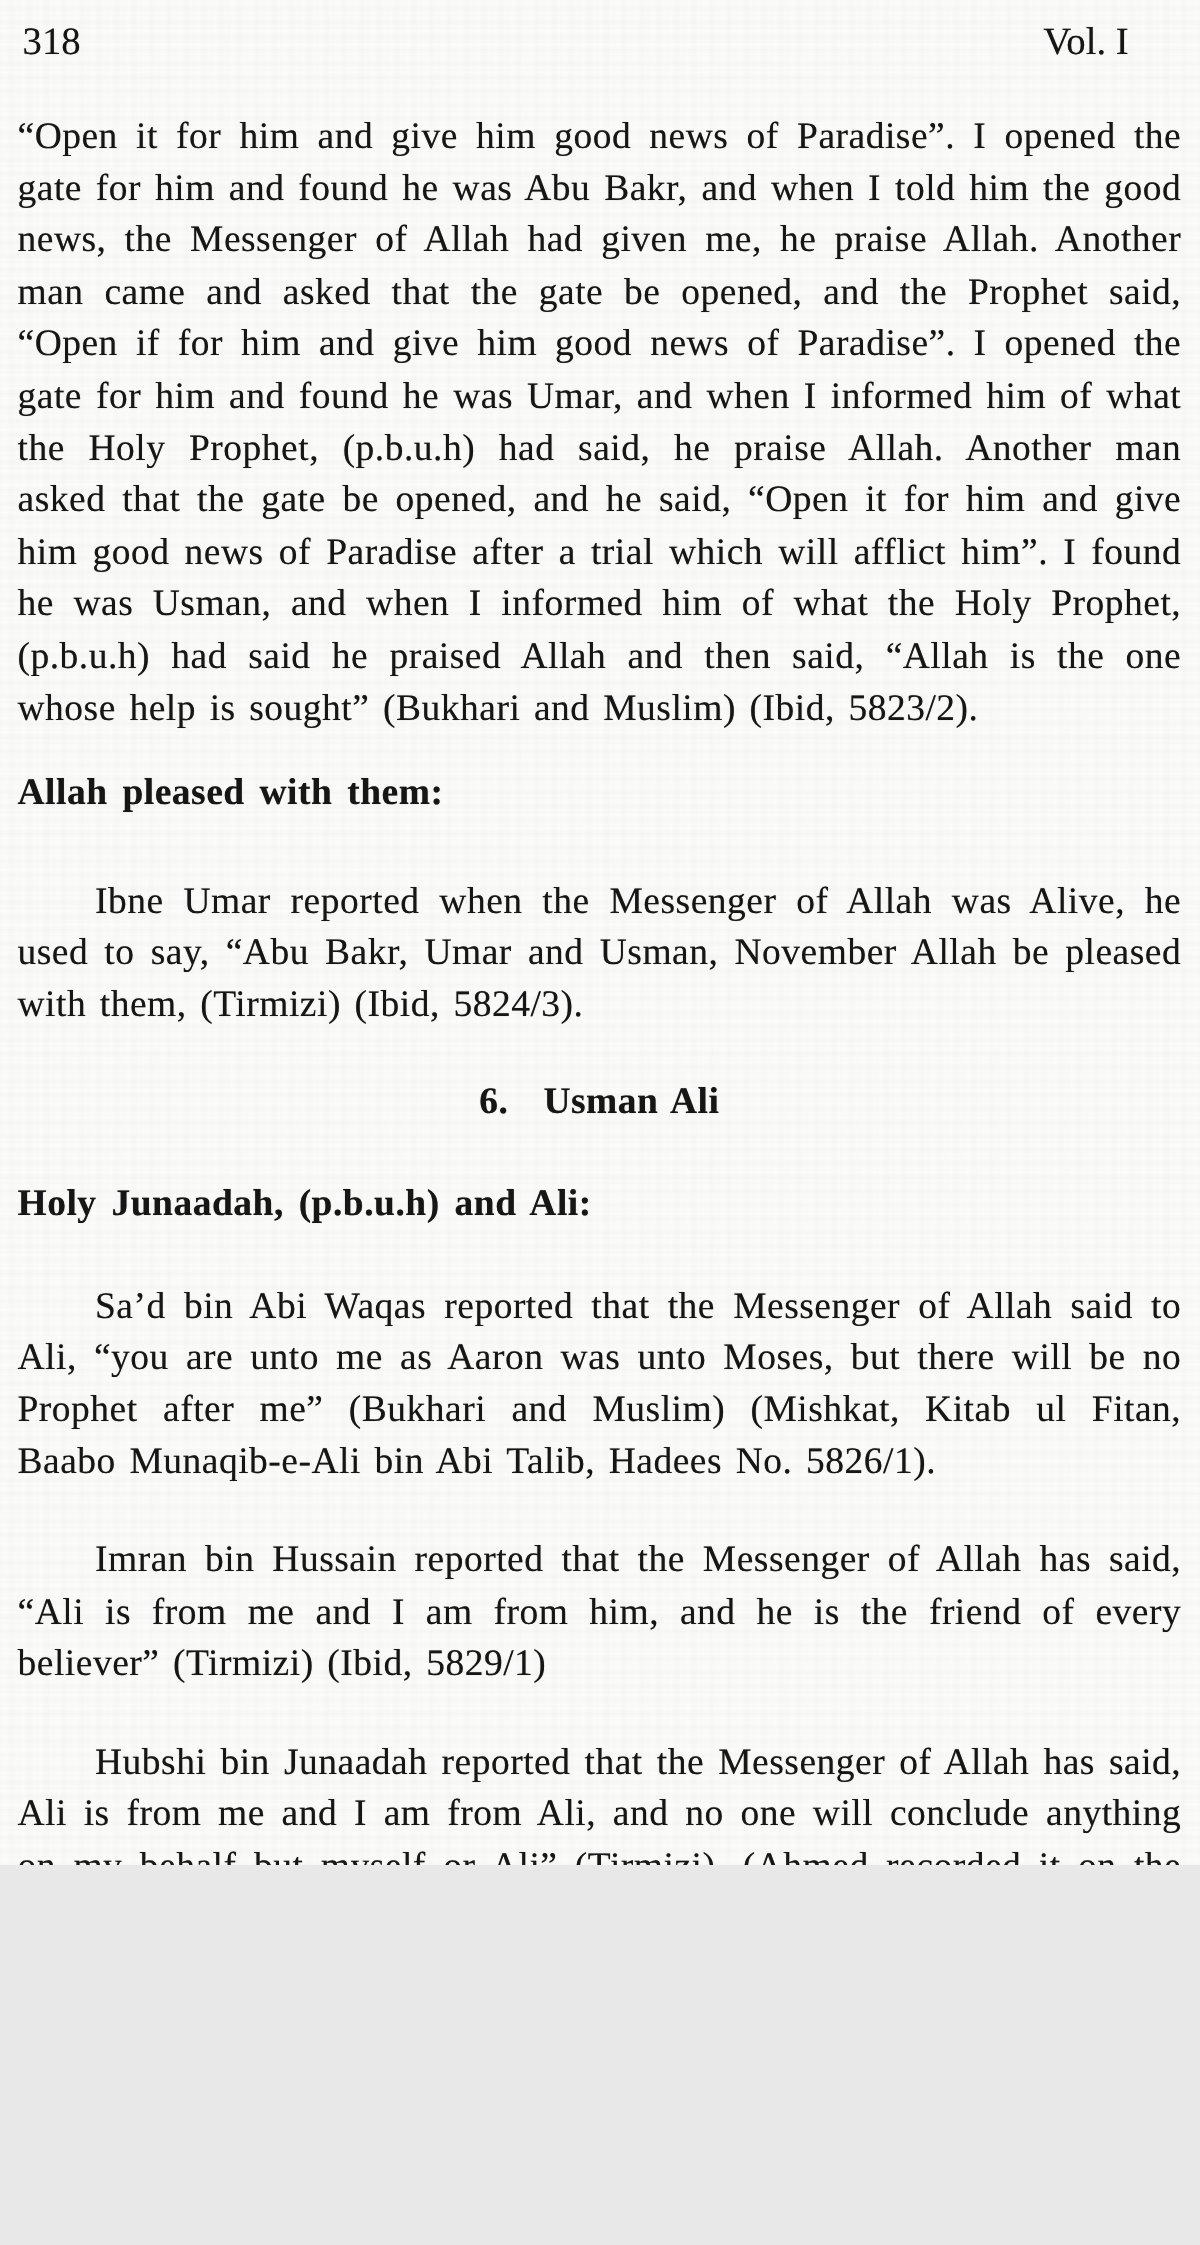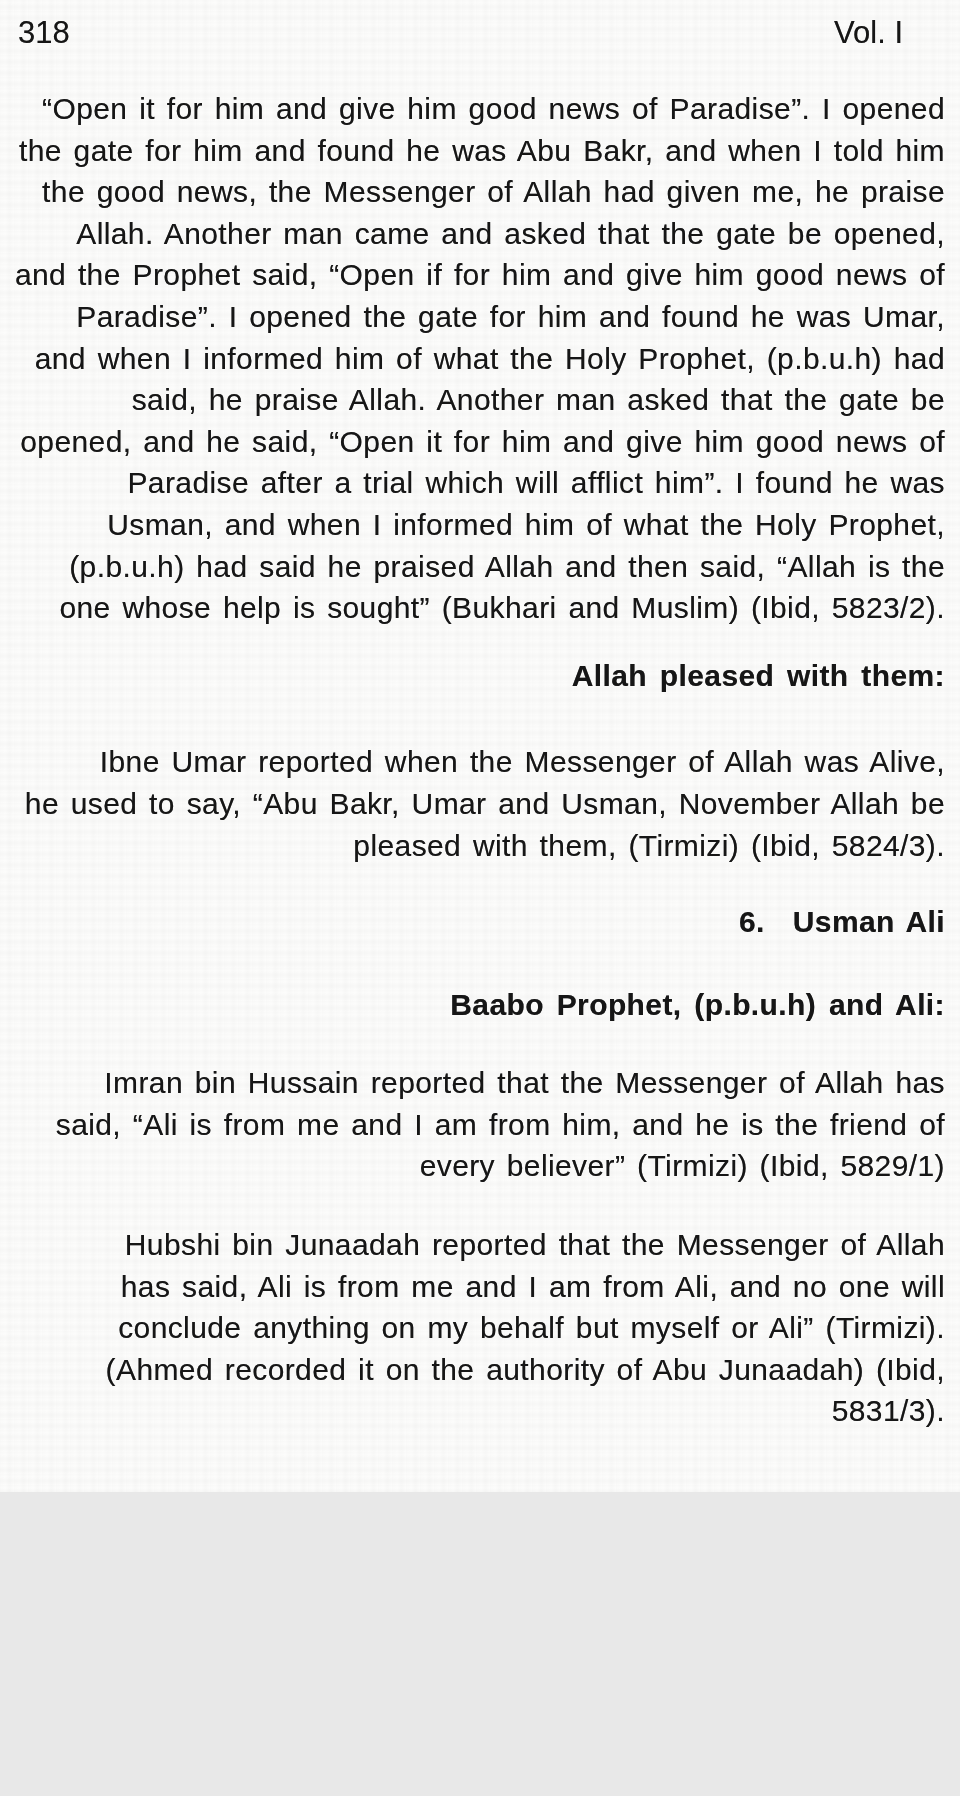--- a/index.html
+++ b/index.html
@@ -14,21 +14,21 @@
     margin: 0 auto;
     background: #fcfcfb;
     background-image:
       repeating-linear-gradient(180deg,
         rgba(0,0,0,0.012) 0px, rgba(0,0,0,0.0) 3px,
         rgba(0,0,0,0.018) 7px, rgba(0,0,0,0.0) 11px),
       repeating-linear-gradient(90deg,
         rgba(0,0,0,0.008) 0px, rgba(0,0,0,0.0) 5px,
         rgba(0,0,0,0.014) 9px, rgba(0,0,0,0.0) 14px);
     color: #161616;
-    font-family: Liberation Sans, sans-serif;
+    font-family: Liberation Serif, serif;
     overflow: hidden;
     box-sizing: border-box;
   }
   .scan-text {
     text-shadow: 0 0 0.6px rgba(20,20,20,0.55);
   }
   .page-header {
     display: flex;
     align-items: baseline;
     padding: 12px 57px 0 18px;
@@ -48,21 +48,20 @@
   .content {
     margin: 0 15px 0 14px;
     font-size: 30px;
     line-height: 41.6px;
     letter-spacing: 0.4px;
     word-spacing: 3px;
     text-align: justify;
   }
   .content p {
     margin: 0;
-    text-align: right;
   }
   .para-indent {
     text-indent: 62px;
   }
   .para-1 { margin-top: 34px !important; }
   .subheading {
     font-weight: bold;
     text-align: left;
     word-spacing: 4px;
   }
@@ -96,22 +95,23 @@
   <div class="content">
 
     <p class="para-1">“Open it for him and give him good news of Paradise”. I opened the gate for him and found he was Abu Bakr, and when I told him the good news, the Messenger of Allah had given me, he praise Allah. Another man came and asked that the gate be opened, and the Prophet said, “Open if for him and give him good news of Paradise”. I opened the gate for him and found he was Umar, and when I informed him of what the Holy Prophet, (p.b.u.h) had said, he praise Allah. Another man asked that the gate be opened, and he said, “Open it for him and give him good news of Paradise after a trial which will afflict him”. I found he was Usman, and when I informed him of what the Holy Prophet, (p.b.u.h) had said he praised Allah and then said, “Allah is the one whose help is sought” (Bukhari and Muslim) (Ibid, 5823/2).</p>
 
     <p class="subheading heading-1">Allah pleased with them:</p>
 
     <p class="para-indent para-2">Ibne Umar reported when the Messenger of Allah was Alive, he used to say, “Abu Bakr, Umar and Usman, November Allah be pleased with them, (Tirmizi) (Ibid, 5824/3).</p>
 
     <p class="section-heading"><span class="section-number">6.</span><span>Usman Ali</span></p>
 
-    <p class="subheading heading-2">Baabo Prophet, (p.b.u.h) and Ali:</p>
+    <p class="subheading heading-2">Holy Junaadah, (p.b.u.h) and Ali:</p>
 
+    <p class="para-indent para-3">Sa’d bin Abi Waqas reported that the Messenger of Allah said to Ali, “you are unto me as Aaron was unto Moses, but there will be no Prophet after me” (Bukhari and Muslim) (Mishkat, Kitab ul Fitan, Baabo Munaqib-e-Ali bin Abi Talib, Hadees No. 5826/1).</p>
 
     <p class="para-indent para-4">Imran bin Hussain reported that the Messenger of Allah has said, “Ali is from me and I am from him, and he is the friend of every believer” (Tirmizi) (Ibid, 5829/1)</p>
 
     <p class="para-indent para-5">Hubshi bin Junaadah reported that the Messenger of Allah has said, Ali is from me and I am from Ali, and no one will conclude anything on my behalf but myself or Ali” (Tirmizi). (Ahmed recorded it on the authority of Abu Junaadah) (Ibid, 5831/3).</p>
 
   </div>
 
 </div>
 
 </body></html>

